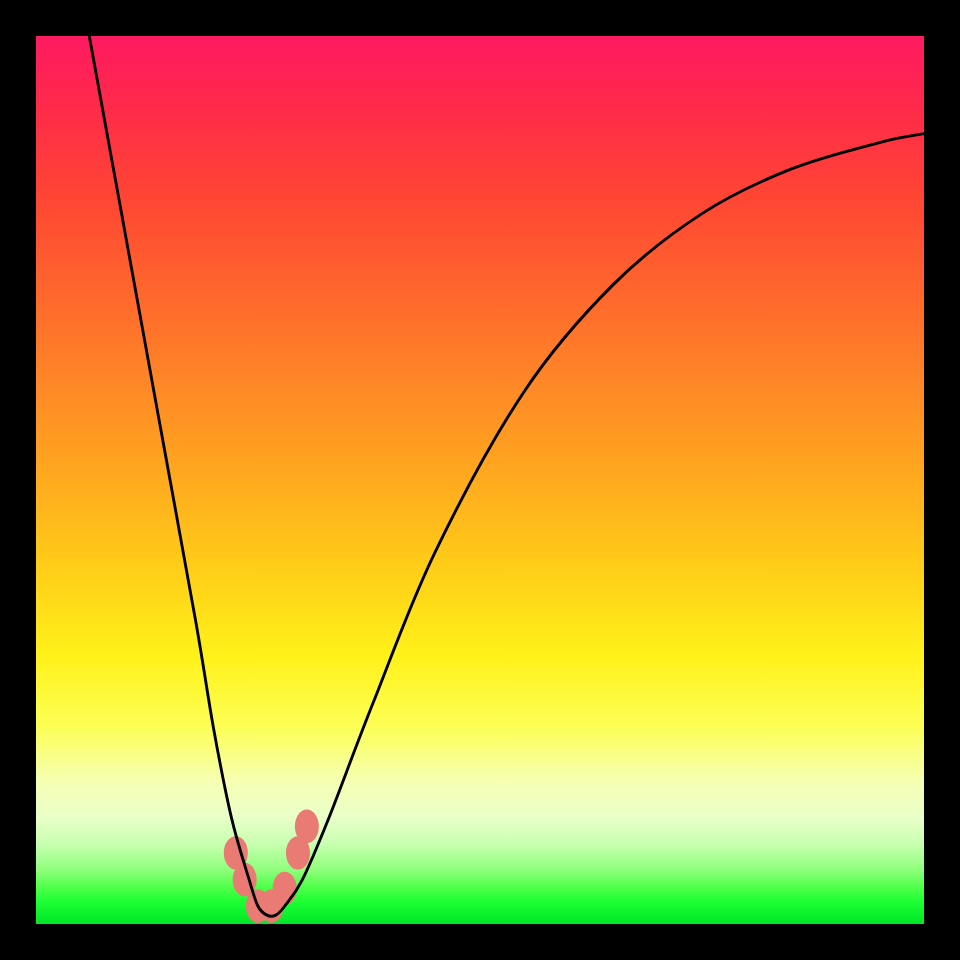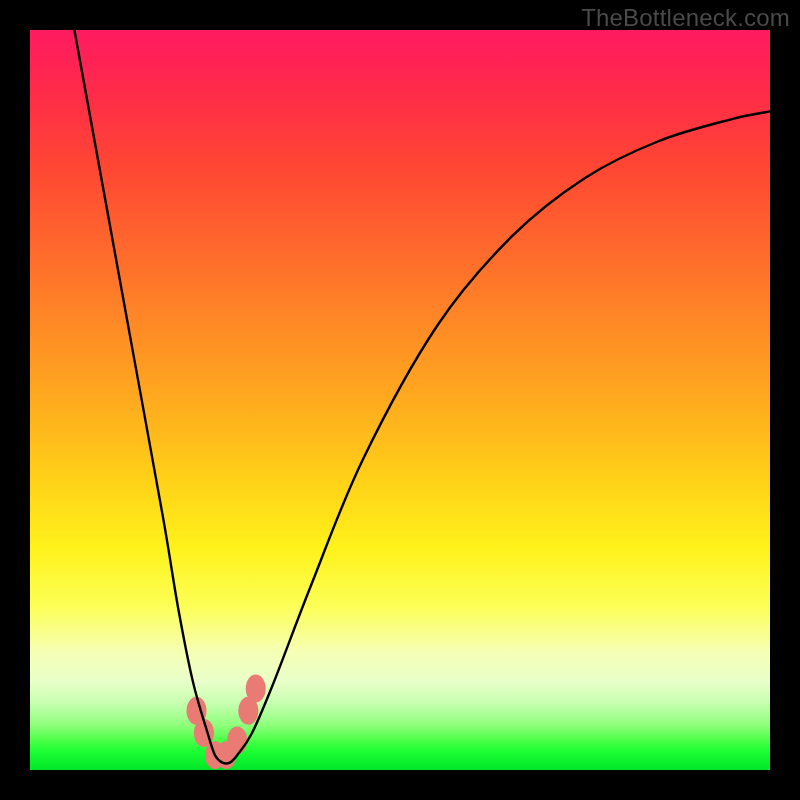--- a/index.html
+++ b/index.html
@@ -57,21 +57,20 @@
     position: absolute;
     top: 0; left: 0;
     width: 740px; height: 740px;
     overflow: visible;
   }
 </style>
 </head>
 <body>
 
 <div class="frame">
-  <div class="watermark">TheBottleneck.com</div>
   <div class="plot">
     <svg class="curve" viewBox="0 0 740 740">
       <g id="markers-g">
           <ellipse cx="166.5" cy="680.8" rx="10" ry="14" fill="#e97b74"></ellipse>
           <ellipse cx="173.89999999999998" cy="703" rx="10" ry="14" fill="#e97b74"></ellipse>
           <ellipse cx="185" cy="725.2" rx="10" ry="14" fill="#e97b74"></ellipse>
           <ellipse cx="196.10000000000002" cy="725.2" rx="10" ry="14" fill="#e97b74"></ellipse>
           <ellipse cx="207.20000000000002" cy="710.4" rx="10" ry="14" fill="#e97b74"></ellipse>
           <ellipse cx="218.29999999999998" cy="680.8" rx="10" ry="14" fill="#e97b74"></ellipse>
           <ellipse cx="225.7" cy="658.6" rx="10" ry="14" fill="#e97b74"></ellipse>

